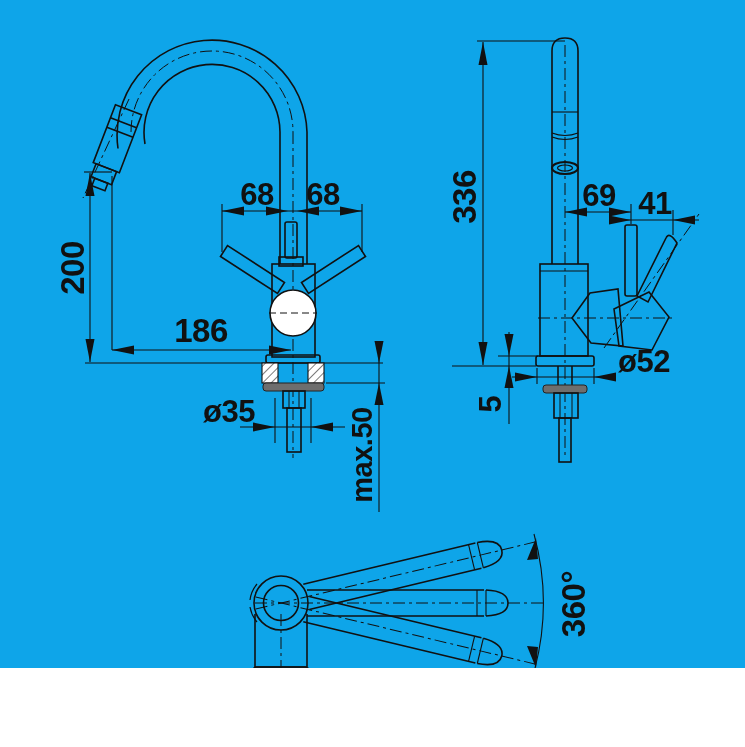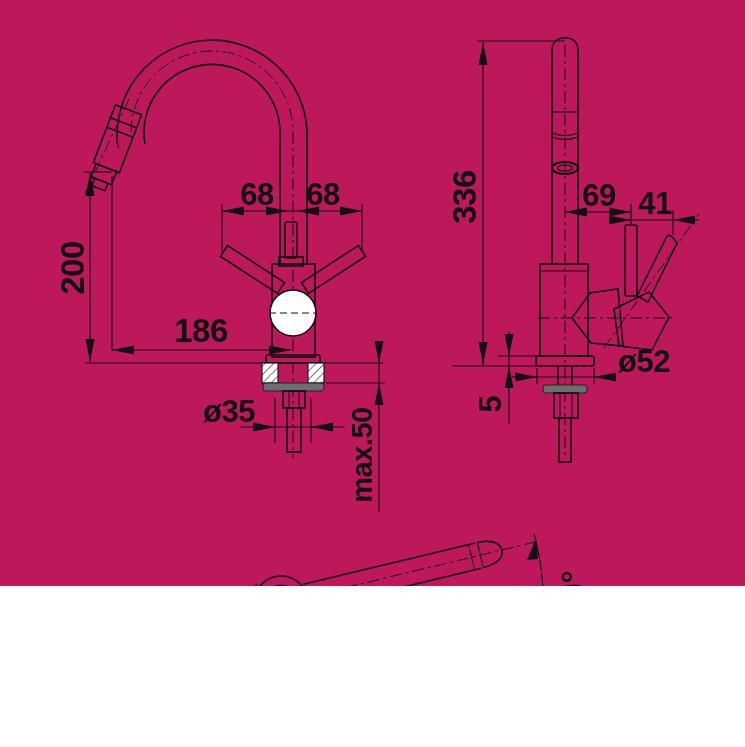--- a/index.html
+++ b/index.html
@@ -1,16 +1,16 @@
 <!DOCTYPE html>
 <html><head>
 <meta charset="utf-8">
 <style>
   html,body{margin:0;padding:0;background:#fff;}
-  .stage{position:relative;width:745px;height:586px;background:#be185d;overflow:hidden;
+  .stage{position:relative;width:745px;height:668px;background:#0ea5e9;overflow:hidden;
          font-family:"Liberation Sans", sans-serif;}
   svg{position:absolute;left:0;top:0;}
   .dim-text{font-family:"Liberation Sans", sans-serif;font-weight:700;fill:#111;
             letter-spacing:-0.5px;}
   .fs33{font-size:33px;} .fs31{font-size:31px;} .fs29{font-size:29px;}
 </style>
 </head>
 <body>
 
 <div class="stage">

